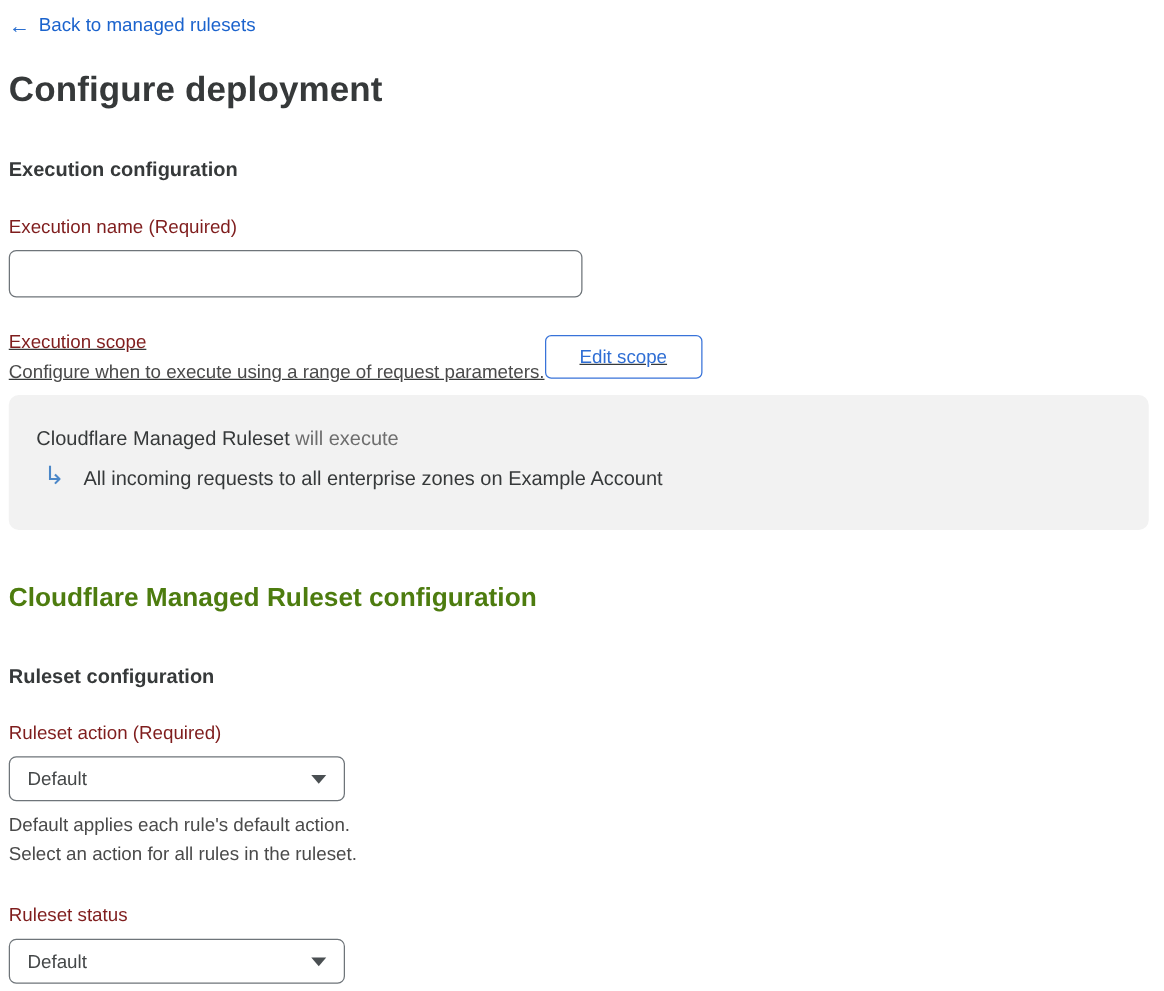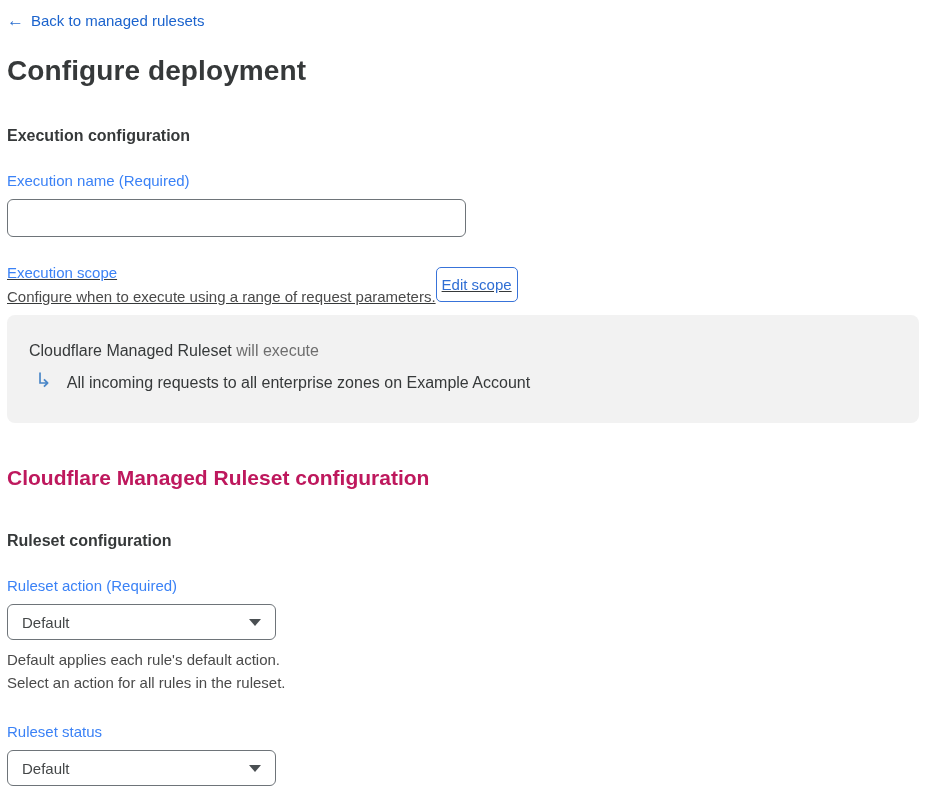--- a/index.html
+++ b/index.html
@@ -42,26 +42,26 @@
     letter-spacing: 0.1px;
   }
   .section-title {
     font-size: 16px;
     font-weight: 700;
     color: #36393a;
   }
   .big-section-title {
     font-size: 21px;
     font-weight: 700;
-    color: #be185d;
+    color: #4d7c0f;
   }
 
   .field-label {
     font-size: 15px;
-    color: #3b82f6;
+    color: #7f1d1d;
     display: block;
   }
 
   
   .text-input {
     width: 459px;
     height: 38px;
     border: 1px solid #6e7479;
     border-radius: 6px;
     background: #fff;
@@ -85,21 +85,21 @@
     color: #4a4a4a;
     margin-top: 7px;
   }
   .edit-scope-btn {
     background: #ffffff;
     border: 1px solid #3873d9;
     color: #2f6ed4;
     font-size: 15px;
     font-family: "Liberation Sans", sans-serif;
     border-radius: 5px;
-    padding: 8px 5px;
+    padding: 8px 27px;
     cursor: pointer;
     white-space: nowrap;
   }
 
   
   .summary-panel {
     margin-top: 10px;
     width: 912px;
     background: #f2f2f2;
     border-radius: 8px;

